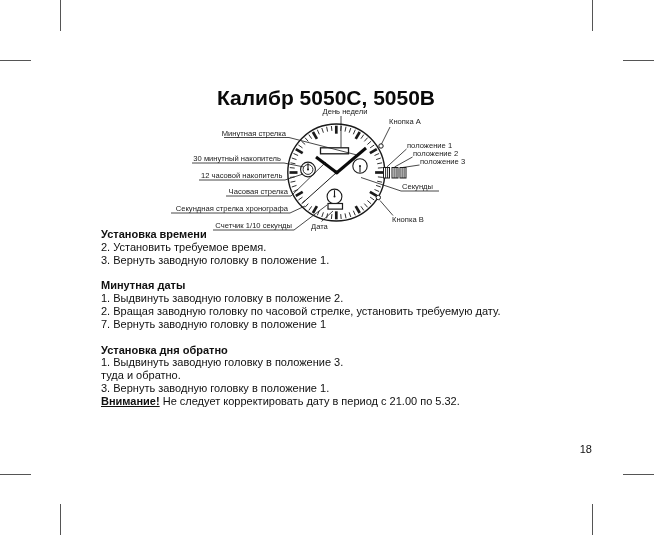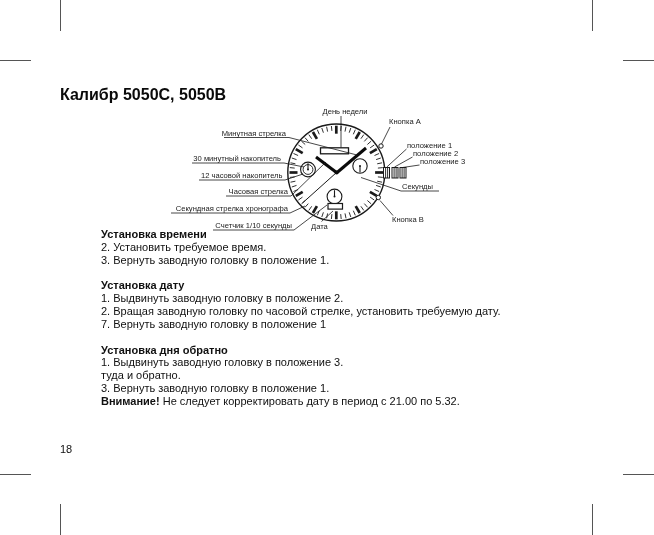--- a/index.html
+++ b/index.html
@@ -1,28 +1,28 @@
 <!DOCTYPE html>
 <html><head>
 <meta charset="utf-8">
 <style>
   html,body{margin:0;padding:0;background:#fff;}
   .page{position:relative;width:654px;height:535px;background:#ffffff;overflow:hidden;
         font-family:"Liberation Sans",sans-serif;color:#111;}
   .crop{position:absolute;background:#555;}
-  .title{position:absolute;left:60px;top:86px;width:532px;
-         font-size:16px;font-weight:bold;color:#0a0a0a;letter-spacing:0px;}
+  .title{position:absolute;left:60px;top:86px;width:532px;text-align:center;
+         font-size:21px;font-weight:bold;color:#0a0a0a;letter-spacing:0px;}
   .diagram{position:absolute;left:0;top:0;}
   .diagram text{font-family:"Liberation Sans",sans-serif;font-size:7.6px;fill:#1a1a1a;}
   .body-text{position:absolute;left:101px;top:228px;width:470px;
              font-size:11px;line-height:12.8px;color:#101010;}
   .section{margin:0 0 13px 0;}
   .sec-title{font-weight:bold;}
-  .attention b{font-weight:bold;}
-  .page-number{position:absolute;left:60px;top:443px;width:532px;text-align:left;font-size:11px;}
+  .attention b{font-weight:bold;text-decoration:underline;}
+  .page-number{position:absolute;left:60px;top:443px;width:532px;text-align:right;font-size:11px;}
 </style>
 </head>
 <body>
 
 <div class="page">
 
   <div class="crop" style="left:60px;top:0;width:1px;height:31px"></div>
   <div class="crop" style="left:0;top:60px;width:31px;height:1px"></div>
   <div class="crop" style="left:592px;top:0;width:1px;height:31px"></div>
   <div class="crop" style="left:623px;top:60px;width:31px;height:1px"></div>
@@ -177,21 +177,21 @@
     <text x="392" y="221.5">Кнопка B</text>
   </svg>
 
   <div class="body-text">
     <div class="section">
       <div class="sec-title">Установка времени</div>
       <div>2. Установить требуемое время.</div>
       <div>3. Вернуть заводную головку в положение 1.</div>
     </div>
     <div class="section">
-      <div class="sec-title">Установка дату</div>
+      <div class="sec-title">Минутная даты</div>
       <div>1. Выдвинуть заводную головку в положение 2.</div>
       <div>2. Вращая заводную головку по часовой стрелке, установить требуемую дату.</div>
       <div>7. Вернуть заводную головку в положение 1</div>
     </div>
     <div class="section">
       <div class="sec-title">Установка дня обратно</div>
       <div>1. Выдвинуть заводную головку в положение 3.</div>
       <div>туда и обратно.</div>
       <div>3. Вернуть заводную головку в положение 1.</div>
       <div class="attention"><b>Внимание!</b><span> Не следует корректировать дату в период с 21.00 по 5.32.</span></div>

